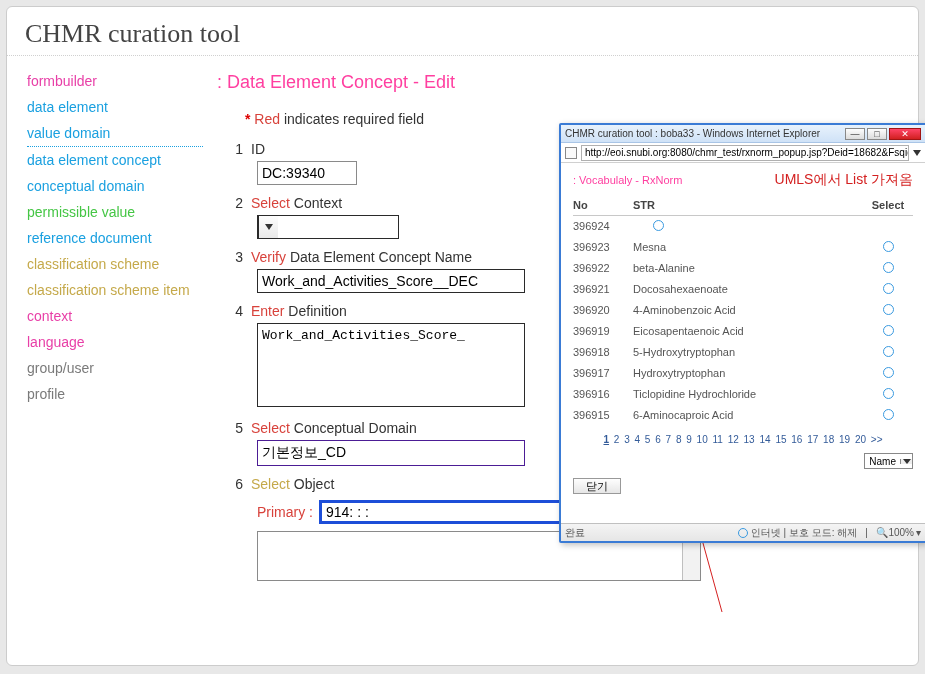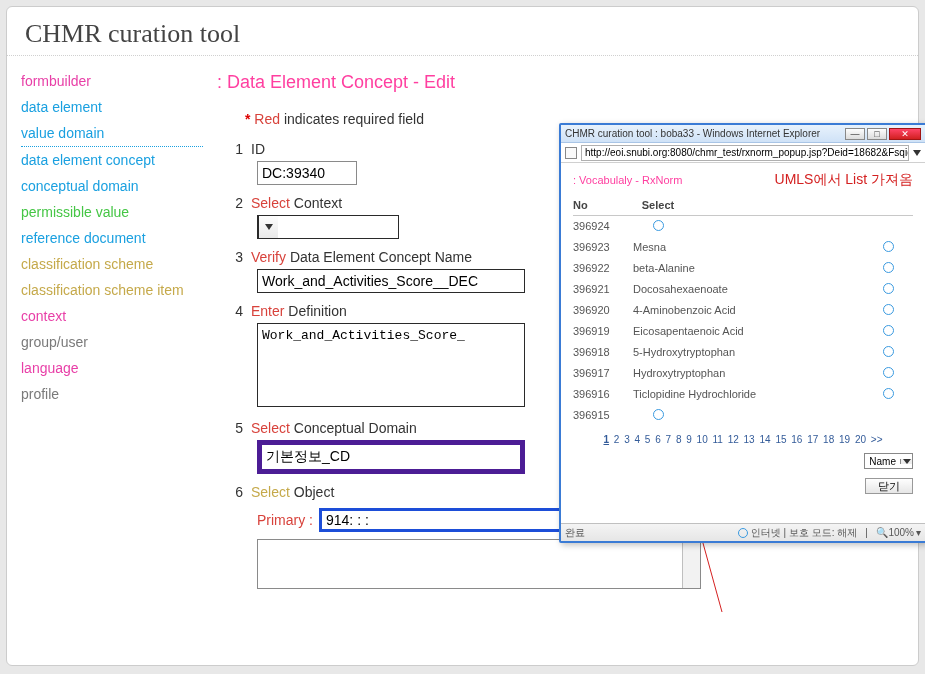--- a/index.html
+++ b/index.html
@@ -29,21 +29,21 @@
   .header h1 {
     margin: 0;
     font-size: 26px;
     font-weight: 400;
     color: #444;
     font-family: Georgia, serif;
   }
   .layout { display: flex; }
   .sidebar {
     width: 200px;
-    padding: 12px 4px 12px 14px;
+    padding: 12px 4px 12px 20px;
   }
   .sidebar .nav-item {
     display: block;
     padding: 5px 0;
     cursor: pointer;
     font-size: 14px;
     font-family: Tahoma, sans-serif;
   }
   .c-pink { color: #e83fa7; }
   .c-blue { color: #1aa0e0; }
@@ -103,21 +103,21 @@
   .wide-input {
     width:268px; height:24px; border:1px solid #2a2a2a; padding:4px 4px;
   }
   .definition-area {
     width:268px; height:84px; border:1px solid #2a2a2a;
     padding:4px; resize:none;
     font-family: "Courier New", monospace;
     font-size:13px;
   }
   .cd-input {
-    width:268px; height:24px; border:5px solid #4c1d95; padding:12px 4px;
+    width:268px; height:24px; border:1px solid #4c1d95; padding:12px 4px;
   }
   .obj-row { display:flex; align-items:center; margin-left:40px; gap:6px;}
   .obj-row .redlbl { color:#d8423b; font-size:14px;}
   .obj-row .obj-input{
     width:330px; height:24px; border:3px solid #1d4ed8; padding:0 4px;
   }
   .tri-down {
     width:0;height:0;border-left:7px solid transparent;border-right:7px solid transparent;
     border-top:11px solid #2fb7d9; cursor:pointer; margin-left:8px;
   }
@@ -190,21 +190,21 @@
     background:#fff;cursor:pointer;
   }
   .pager{margin:8px 0;text-align:center;color:#335b99;font-size:10px;}
   .pager span{padding:0 1px;cursor:pointer;}
   .filter-row{text-align:right;margin-bottom:10px;}
   .mini-select{
     display:inline-flex;border:1px solid #888;height:16px;align-items:center;font-size:10px;
   }
   .mini-select .ms-text{padding:0 4px;}
   .mini-select .ms-btn{width:12px;border-left:1px solid #888;display:flex;align-items:center;justify-content:center;background:#eee;}
-  .close-row{text-align:right;}
+  .close-row{text-align:left;}
   .close-btn{
     border:1px solid #999;padding:1px 12px;font-size:11px;background:linear-gradient(#fefefe,#e6e6e6);
     cursor:pointer;font-family:"Malgun Gothic",sans-serif;
   }
   .statusbar{
     height:18px;border-top:1px solid #c0c0c0;
     background:linear-gradient(#f4f4f4,#e6e6e6);
     display:flex;align-items:center;padding:0 4px;font-size:10px;color:#555;
   }
   .statusbar .spacer{flex:1;}
@@ -223,22 +223,22 @@
         <span class="nav-item c-pink">formbuilder</span>
         <span class="nav-item c-blue">data element</span>
         <span class="nav-item c-blue vdot">value domain</span>
         <span class="nav-item c-blue">data element concept</span>
         <span class="nav-item c-blue">conceptual domain</span>
         <span class="nav-item c-green">permissible value</span>
         <span class="nav-item c-blue">reference document</span>
         <span class="nav-item c-gold">classification scheme</span>
         <span class="nav-item c-gold">classification scheme item</span>
         <span class="nav-item c-pink">context</span>
+        <span class="nav-item c-pink">language</span>
         <span class="nav-item c-gray">group/user</span>
-        <span class="nav-item c-pink">language</span>
         <span class="nav-item c-gray">profile</span>
       </nav>
     <main class="main">
       <div class="page-title">: Data Element Concept - Edit</div>
       <div class="note">
         <span class="star">*</span>
         <span class="red">Red</span>
         <span>indicates required field</span>
       </div>
 
@@ -325,20 +325,21 @@
       <span class="tri-sm"></span>
     </div>
     <div class="content">
       <div class="vocab-row">
         <span class="vocab-title">: Vocabulaly - RxNorm</span>
         <span class="umls-note">UMLS에서 List 가져옴</span>
       </div>
       <div class="vtable">
         <div class="hdr">
           <div class="col-no">No</div>
+          <div class="col-str">STR</div>
           <div class="col-sel">Select</div>
         </div>
         <div id="vocab-rows">
             <div class="row">
               <div class="col-no">396924</div>
               <div class="col-sel"><span class="radio-dot"></span></div>
             </div>
             <div class="row">
               <div class="col-no">396923</div>
               <div class="col-str">Mesna</div>
@@ -374,20 +375,21 @@
               <div class="col-str">Hydroxytryptophan</div>
               <div class="col-sel"><span class="radio-dot"></span></div>
             </div>
             <div class="row">
               <div class="col-no">396916</div>
               <div class="col-str">Ticlopidine Hydrochloride</div>
               <div class="col-sel"><span class="radio-dot"></span></div>
             </div>
             <div class="row">
               <div class="col-no">396915</div>
+              <div class="col-str">6-Aminocaproic Acid</div>
               <div class="col-sel"><span class="radio-dot"></span></div>
             </div>
           </div>
       </div>
       <div class="pager" id="pager"><span style="text-decoration: underline; font-weight: bold;">1</span> <span>2</span> <span>3</span> <span>4</span> <span>5</span> <span>6</span> <span>7</span> <span>8</span> <span>9</span> <span>10</span> <span>11</span> <span>12</span> <span>13</span> <span>14</span> <span>15</span> <span>16</span> <span>17</span> <span>18</span> <span>19</span> <span>20</span> <span>&gt;&gt;</span> </div>
       <div class="filter-row">
         <span class="mini-select">
           <span class="ms-text">Name</span>
           <span class="ms-btn">
               <span class="tri-sm" style="border-top-width:5px;"></span>

